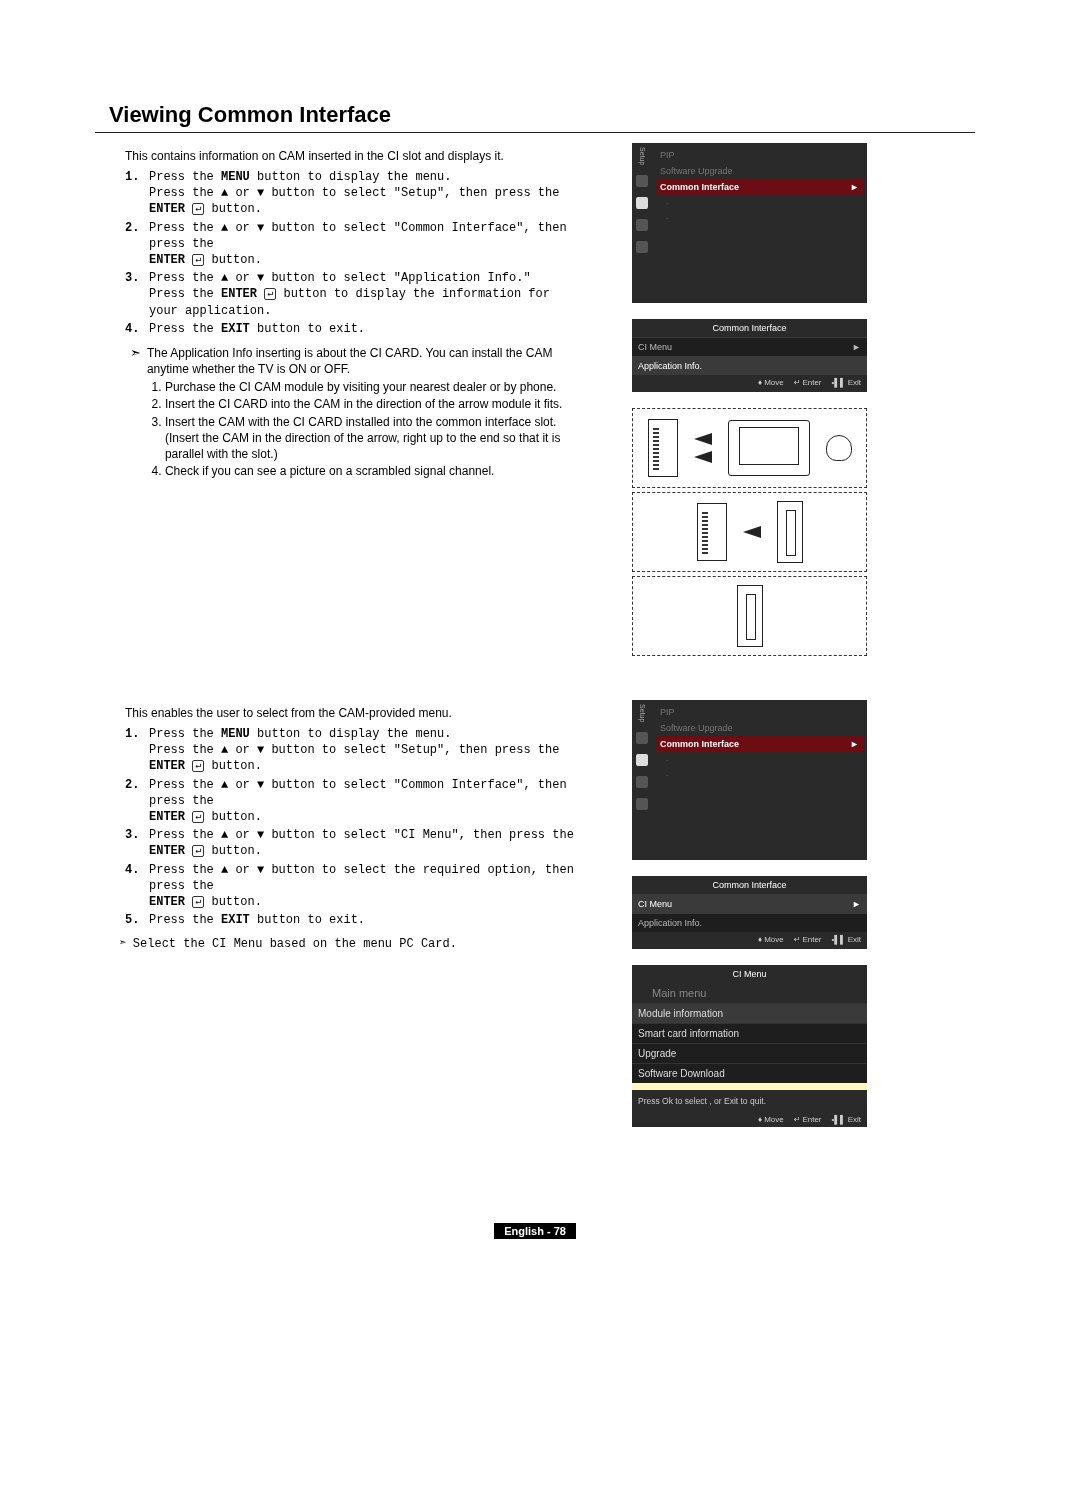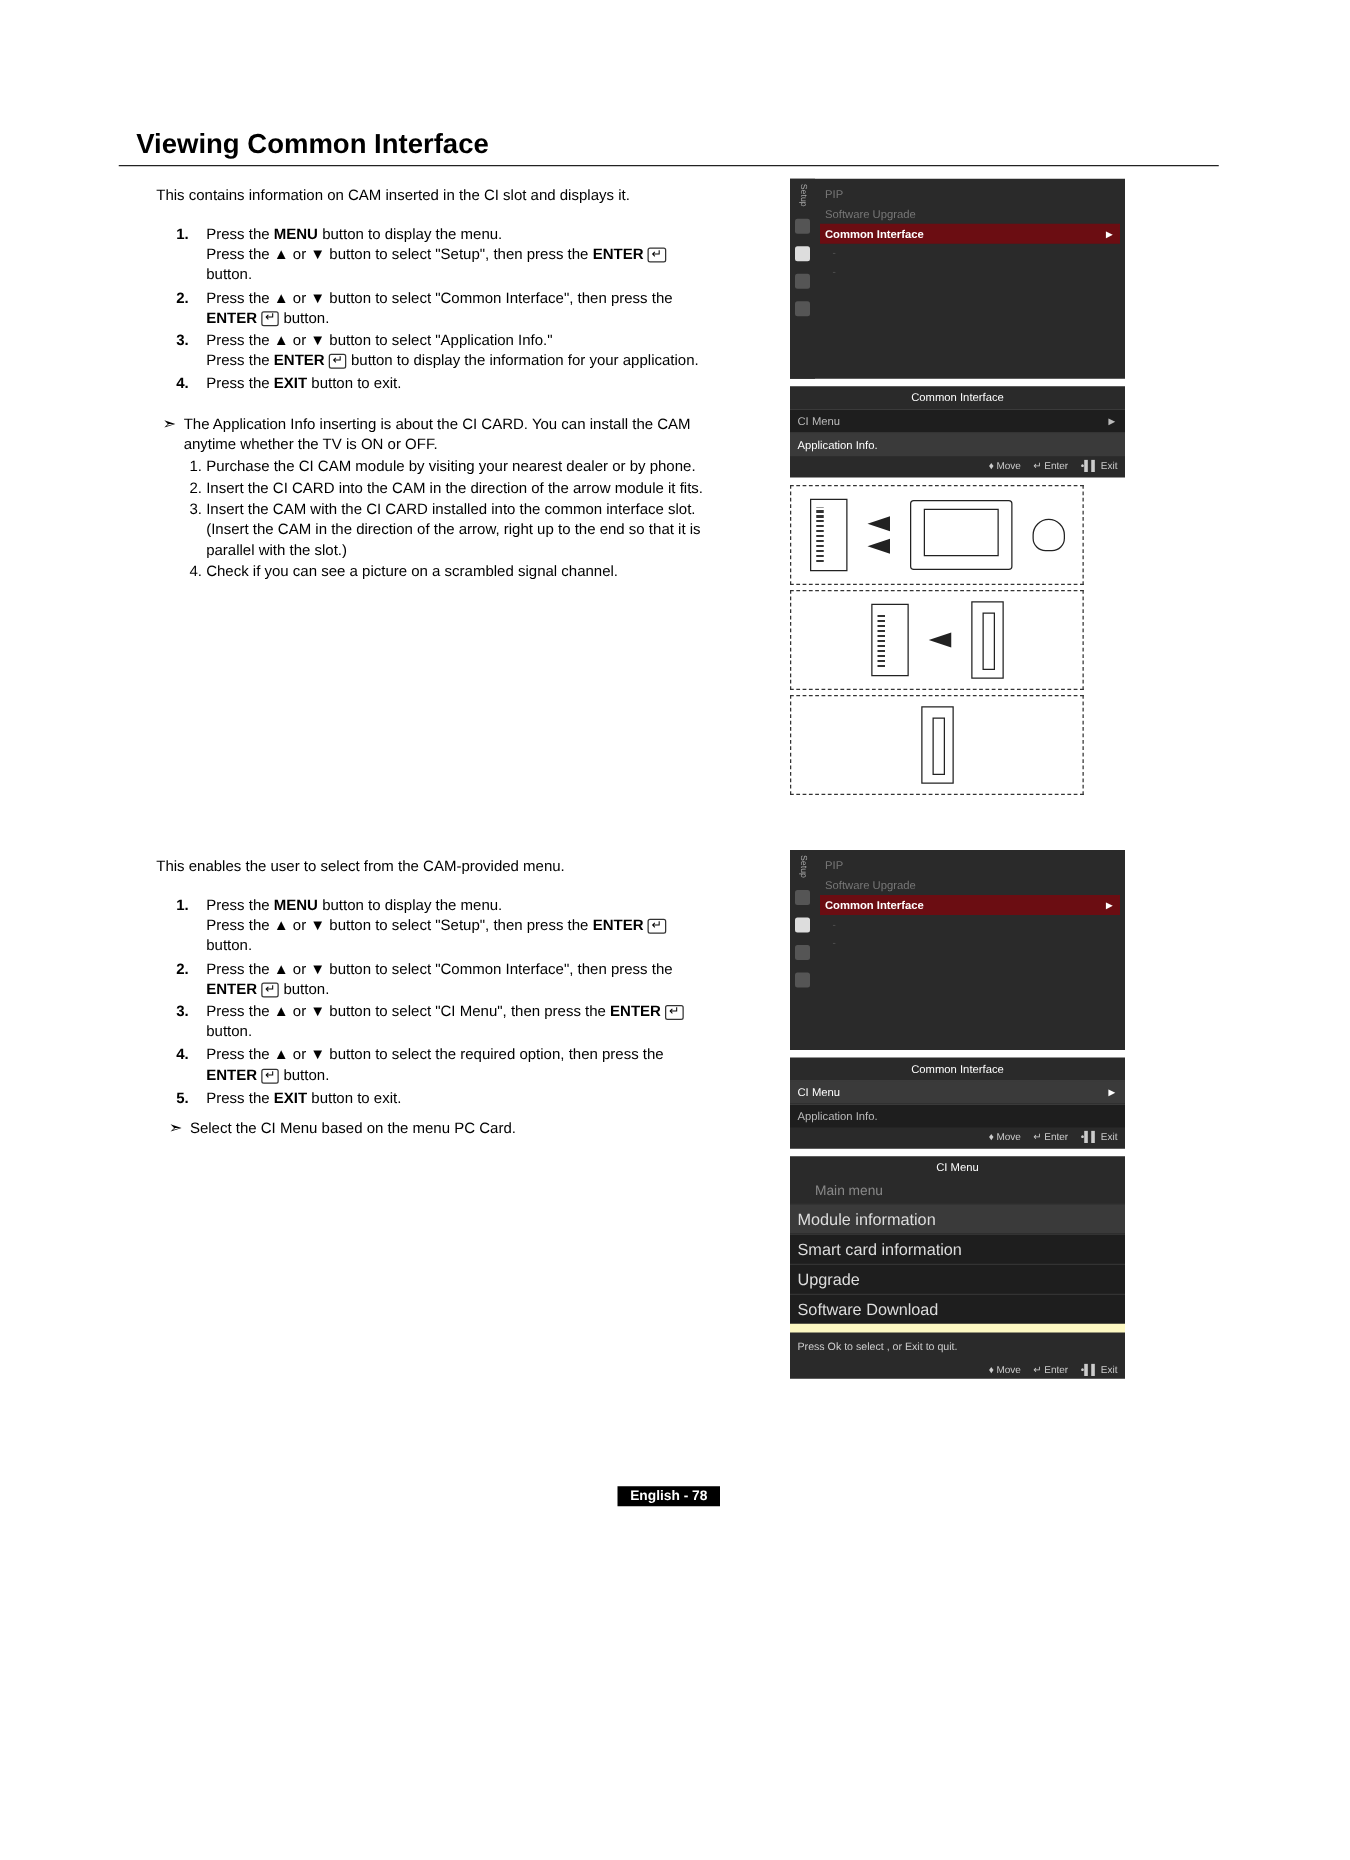--- a/index.html
+++ b/index.html
@@ -46,21 +46,22 @@
     flex: 0 0 480px;
   }
   .img-col {
     flex: 1;
     padding-left: 10px;
   }
   ol.steps {
     list-style: none;
     counter-reset: step;
     padding: 0 0 0 30px;
-    margin: 16px;
+    margin: 0;
+    font-family: Liberation Mono, monospace;
   }
   ol.steps > li {
     counter-increment: step;
     position: relative;
     padding-left: 24px;
     margin-bottom: 2px;
     line-height: 1.35;
   }
   ol.steps > li::before {
     content: counter(step) ".";
@@ -97,22 +98,22 @@
     line-height: 1;
     vertical-align: 1px;
   }
   b { font-weight: bold; }
 
   
   .osd {
     background: #2a2a2a;
     color: #ddd;
     font-size: 9px;
-    width: 268px;
-    margin-bottom: 6px;
+    width: 235px;
+    margin-bottom: 16px;
   }
   .osd-setup { display:flex; height:160px; }
   .osd-left {
     width: 20px;
     background: #2a2a2a;
     display:flex;
     flex-direction:column;
     align-items:center;
     padding-top:4px;
     gap:10px;
@@ -132,21 +133,21 @@
 
   .osd-ci { padding-bottom:2px; }
   .osd-ci-title { text-align:center; padding:4px 0; font-size:9px; color:#fff; }
   .osd-ci-row { background:#1e1e1e; color:#bbb; padding:4px 6px; display:flex; justify-content:space-between; border-top:1px solid #3a3a3a; font-size:9px;}
   .osd-ci-row.sel { background:#3a3a3a; color:#fff; }
   .osd-footer { display:flex; justify-content:flex-end; gap:10px; padding:3px 6px; font-size:8px; color:#ccc; }
   .osd-footer span { display:inline-flex; align-items:center; gap:2px;}
   .gl { font-size:8px; }
 
   .osd-cimenu-sub { color:#888; padding:4px 20px; font-size:11px; }
-  .osd-list-item { background:#1e1e1e; padding:4px 6px; border-top:1px solid #333; color:#ddd; font-size:13px;}
+  .osd-list-item { background:#1e1e1e; padding:4px 6px; border-top:1px solid #333; color:#ddd; font-size:10px;}
   .osd-list-item.first { background:#3a3a3a; }
   .osd-hint { color:#ccc; padding:6px 6px; font-size:8.5px; border-top:7px solid #fef9c3;}
 
   
   .diagrams { margin-top:6px; }
   .diagram-row {
     border: 1px dashed #333;
     height: 80px;
     width: 235px;
     margin-bottom: 4px;

